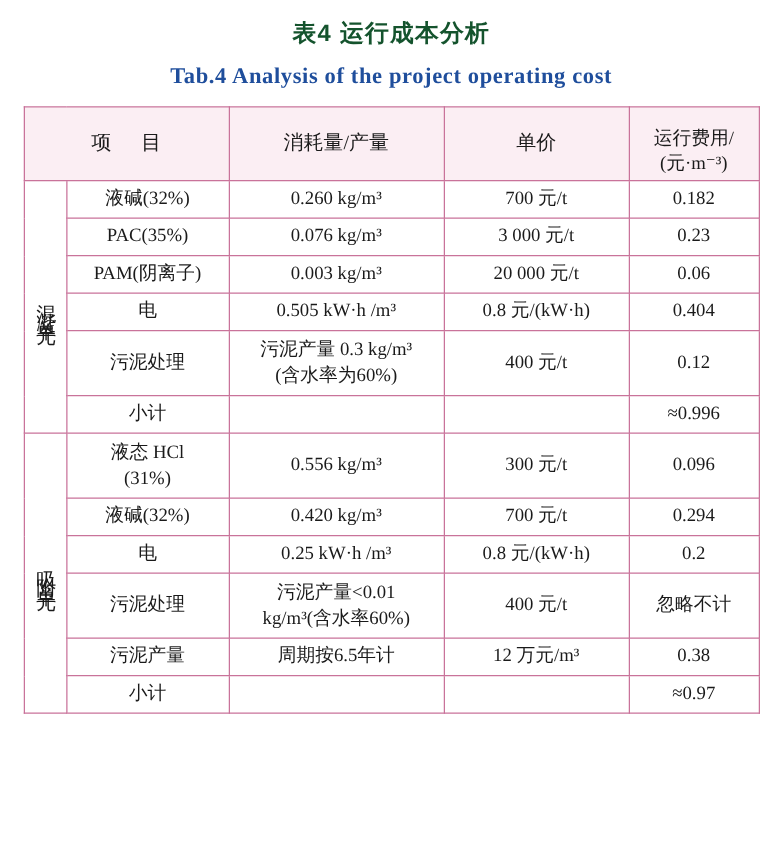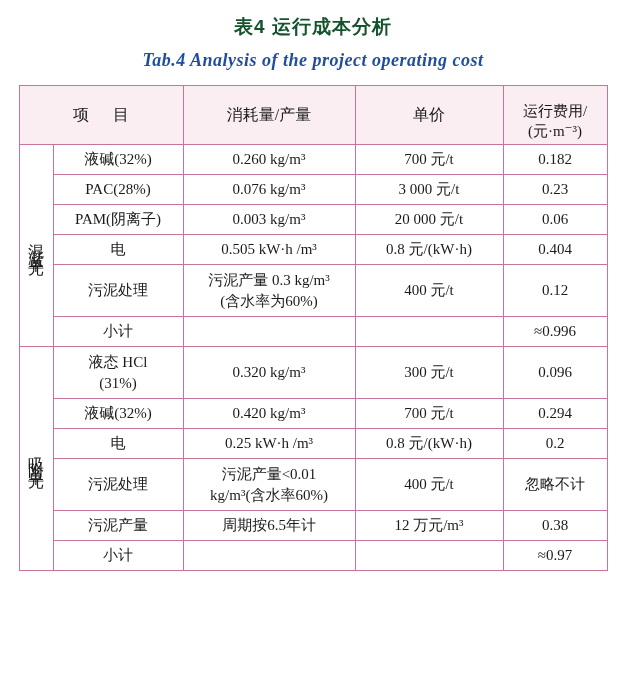--- a/index.html
+++ b/index.html
@@ -31,21 +31,20 @@
     font-family: "Liberation Sans", "DejaVu Sans", sans-serif;
   }
   .title-en {
     text-align: center;
     color: #1f4e9c;
     font-size: 18px;
     font-weight: bold;
     margin-top: 10px;
     font-family: "Liberation Serif", "DejaVu Serif", serif;
     letter-spacing: 0.5px;
-    font-style: italic;
   }
   table.cost {
     border-collapse: collapse;
     margin: 14px auto 0 auto;
     width: 588px;
     table-layout: fixed;
     font-size: 15px;
   }
   table.cost td, table.cost th {
     border: 1px solid #c9739a;
@@ -123,21 +122,21 @@
       <tr class="r-norm">
         <td class="sidecell" rowspan="6">
           <span class="vert">混凝单元</span>
         </td>
         <td>液碱(32%)</td>
         <td>0.260 kg/m³</td>
         <td>700 元/t</td>
         <td>0.182</td>
       </tr>
       <tr class="r-norm">
-        <td>PAC(28%)</td>
+        <td>PAC(35%)</td>
         <td>0.076 kg/m³</td>
         <td>3 000 元/t</td>
         <td>0.23</td>
       </tr>
       <tr class="r-norm">
         <td>PAM(阴离子)</td>
         <td>0.003 kg/m³</td>
         <td>20 000 元/t</td>
         <td>0.06</td>
       </tr>
@@ -168,21 +167,21 @@
       <tr class="r-tall">
         <td class="sidecell" rowspan="6">
           <span class="vert">吸附单元</span>
         </td>
         <td>
           <div class="two-line">
             <div>液态 HCl</div>
             <div>(31%)</div>
           </div>
         </td>
-        <td>0.320 kg/m³</td>
+        <td>0.556 kg/m³</td>
         <td>300 元/t</td>
         <td>0.096</td>
       </tr>
       <tr class="r-norm">
         <td>液碱(32%)</td>
         <td>0.420 kg/m³</td>
         <td>700 元/t</td>
         <td>0.294</td>
       </tr>
       <tr class="r-norm">

